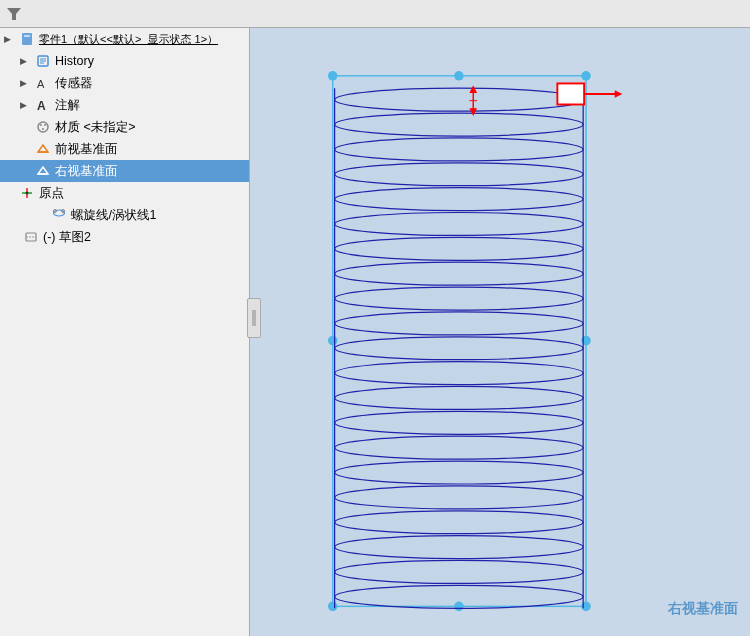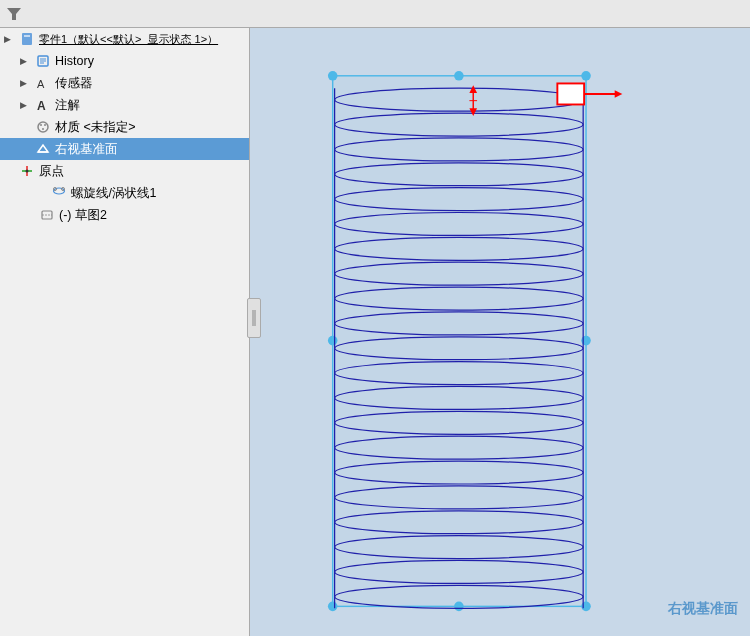--- a/index.html
+++ b/index.html
@@ -180,20 +180,30 @@
         <svg width="14" height="14" viewBox="0 0 14 14">
           <circle cx="7" cy="7" r="5" fill="none" stroke="#888" stroke-width="1.5"></circle>
           <circle cx="5" cy="5" r="1" fill="#888"></circle>
           <circle cx="9" cy="5" r="1" fill="#888"></circle>
           <circle cx="7" cy="9" r="1" fill="#888"></circle>
         </svg>
       </div>
       <span>材质 &lt;未指定&gt;</span>
     </div>
 
+    <div class="tree-item" style="padding-left:20px;">
+      <div class="arrow" style="visibility:hidden;">▶</div>
+      <div class="icon">
+        <svg width="14" height="14" viewBox="0 0 14 14">
+          <polygon points="2,10 7,3 12,10" fill="none" stroke="#e88020" stroke-width="1.5"></polygon>
+          <line x1="2" y1="10" x2="12" y2="10" stroke="#e88020" stroke-width="1.5"></line>
+        </svg>
+      </div>
+      <span>前视基准面</span>
+    </div>
 
 
     <div class="tree-item selected" style="padding-left:20px;">
       <div class="arrow" style="visibility:hidden;">▶</div>
       <div class="icon">
         <svg width="14" height="14" viewBox="0 0 14 14">
           <polygon points="2,10 7,3 12,10" fill="none" stroke="white" stroke-width="1.5"></polygon>
           <line x1="2" y1="10" x2="12" y2="10" stroke="white" stroke-width="1.5"></line>
         </svg>
       </div>
@@ -217,21 +227,21 @@
       <div class="icon">
         <svg width="14" height="14" viewBox="0 0 14 14">
           <path d="M3,3 Q7,1 11,3 Q14,5 11,7 Q7,9 3,7 Q0,5 3,3" fill="none" stroke="#4a90d9" stroke-width="1.2"></path>
           <circle cx="3" cy="3" r="1.5" fill="none" stroke="#888" stroke-width="1"></circle>
           <circle cx="11" cy="3" r="1.5" fill="none" stroke="#888" stroke-width="1"></circle>
         </svg>
       </div>
       <span>螺旋线/涡状线1</span>
     </div>
 
-    <div class="tree-item" style="padding-left:24px;">
+    <div class="tree-item" style="padding-left:8px;">
       <div class="arrow" style="visibility:hidden;">▶</div>
       <div class="icon">
         <svg width="14" height="14" viewBox="0 0 14 14">
           <rect x="2" y="3" width="10" height="8" rx="1" fill="none" stroke="#888" stroke-width="1.2"></rect>
           <line x1="2" y1="7" x2="12" y2="7" stroke="#888" stroke-width="0.8" stroke-dasharray="2,1"></line>
         </svg>
       </div>
       <span>(-) 草图2</span>
     </div>
 

